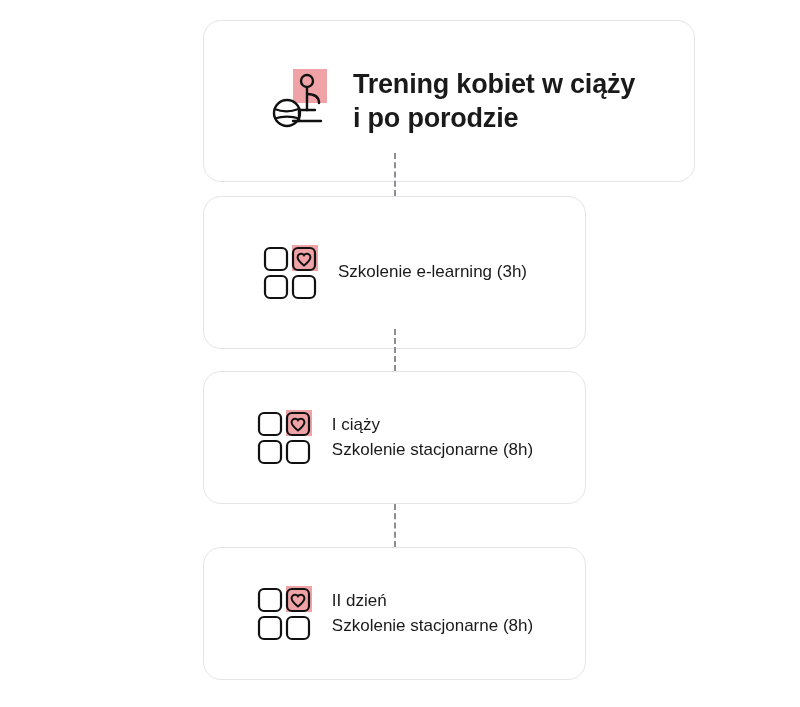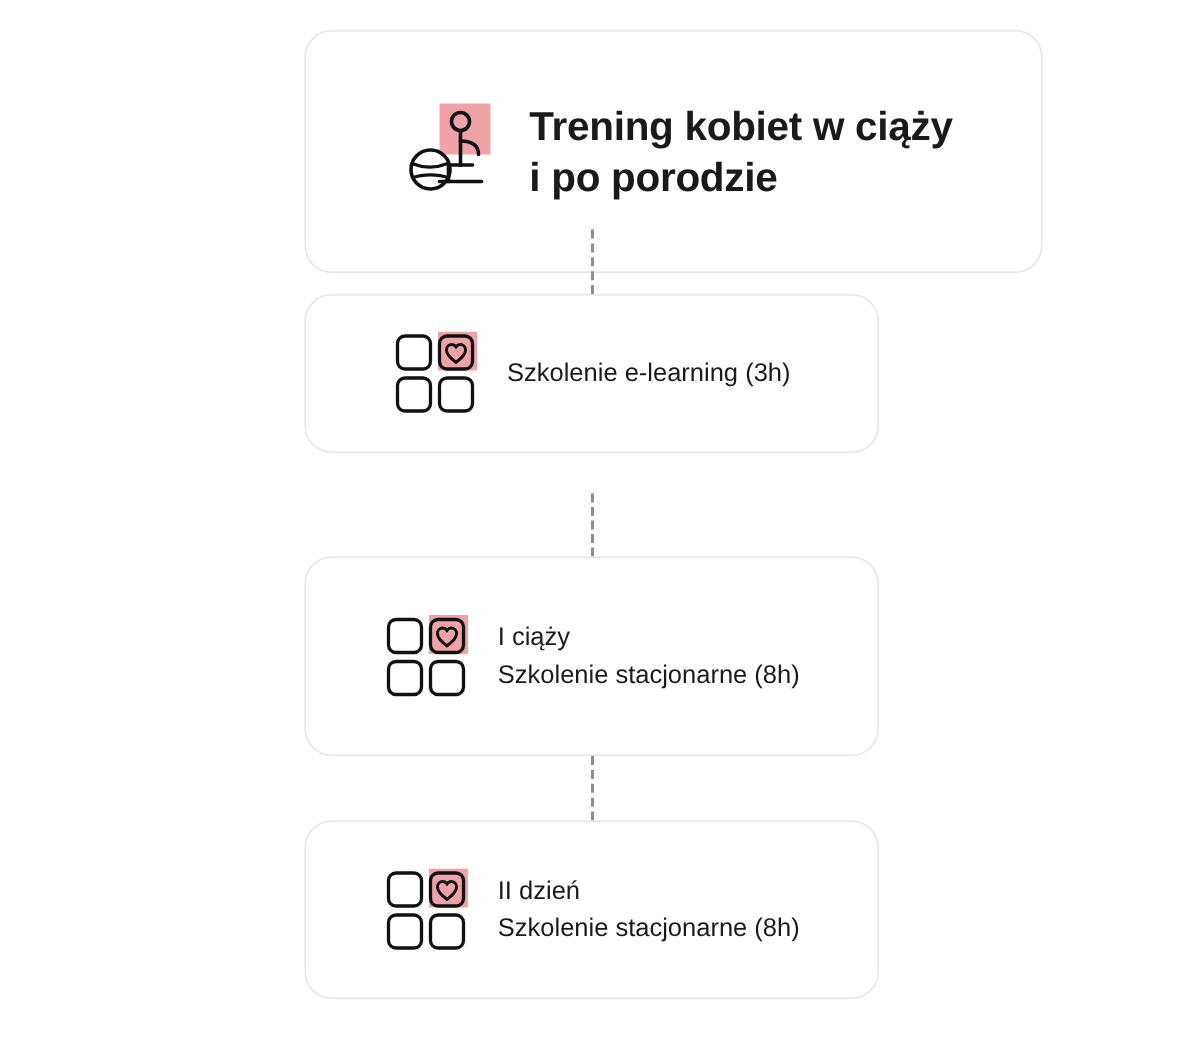--- a/index.html
+++ b/index.html
@@ -46,35 +46,35 @@
     width: 492px;
     height: 162px;
     margin-left: 48px;
   }
   .card-header .card-inner { gap: 18px; }
 
   .card-step1 {
     left: 203px;
     top: 196px;
     width: 383px;
-    height: 106px;
+    height: 153px;
   }
 
   .card-step2 {
     left: 203px;
     top: 371px;
     width: 383px;
     height: 133px;
   }
 
   .card-step3 {
     left: 203px;
     top: 547px;
     width: 383px;
-    height: 119px;
+    height: 133px;
   }
 
   
   .title-text {
     font-size: 27px;
     font-weight: 700;
     line-height: 1.26;
     letter-spacing: -0.2px;
     white-space: pre-line;
   }

